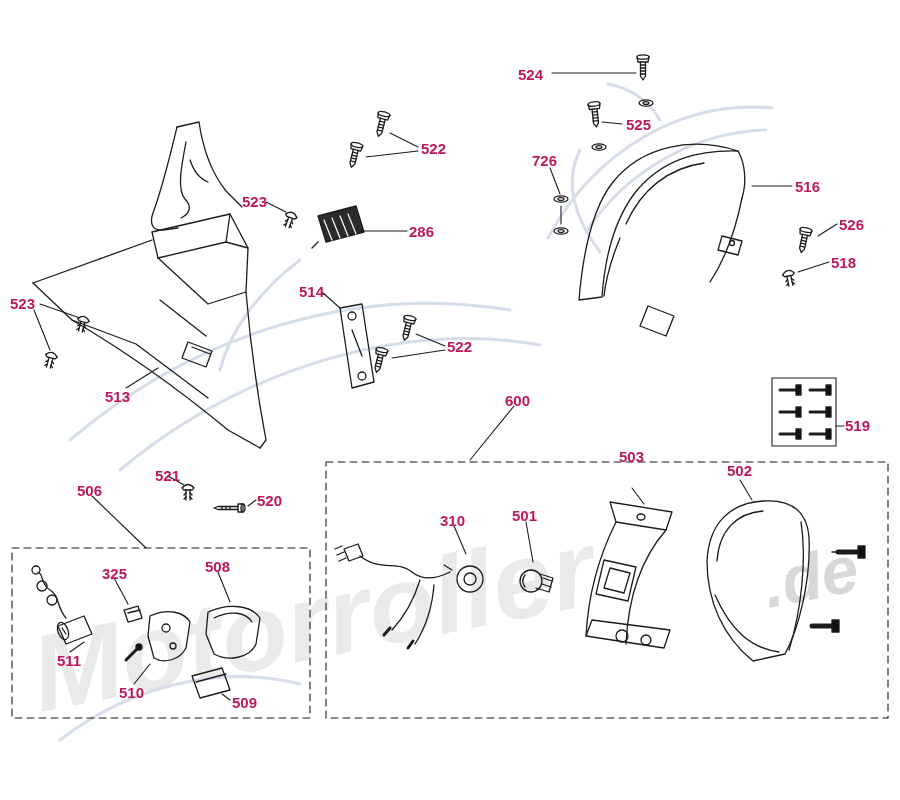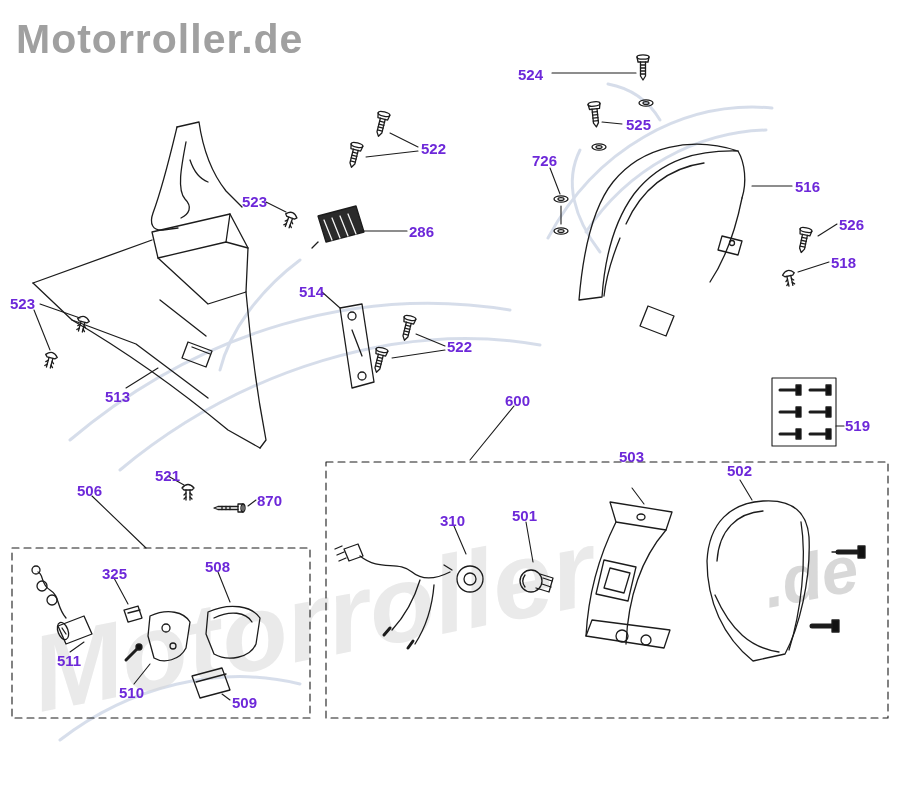--- a/index.html
+++ b/index.html
@@ -1,21 +1,21 @@
 <!DOCTYPE html>
 <html><head>
 <meta charset="utf-8">
 <style>
   html,body{margin:0;padding:0;background:#fff;}
   .stage{position:relative;width:900px;height:800px;background:#ffffff;overflow:hidden;
          font-family:"Liberation Sans",sans-serif;}
   .stage svg{position:absolute;left:0;top:0;}
   .logo{position:absolute;left:16px;top:16px;font-size:41px;font-weight:bold;
         color:#a0a0a0;letter-spacing:1px;white-space:nowrap;}
-  .part-label{position:absolute;font-size:15px;font-weight:600;color:#6d28d9;}
+  .part-label{position:absolute;font-size:15px;font-weight:600;color:#be185d;}
   .ln{stroke:#1c1c1c;fill:none;stroke-width:1.3;stroke-linecap:round;stroke-linejoin:round;}
   .thin{stroke-width:1.1;}
   .dash{stroke-dasharray:7 5;}
   .wm{stroke:#c6d0e2;fill:none;stroke-width:3;opacity:.7;stroke-linecap:round;}
   .wmtext{fill:#d9d9d9;opacity:.55;font-weight:bold;font-style:italic;
           font-family:"Liberation Sans",sans-serif;}
   .wmtext2{fill:#cfcfcf;opacity:.8;font-weight:bold;font-style:italic;
           font-family:"Liberation Sans",sans-serif;}
 </style>
 </head>
@@ -234,39 +234,38 @@
       <path d="M70,652 L84,642"></path>
       <path d="M134,684 L150,664"></path>
       <path d="M230,700 L222,694"></path>
       <path d="M454,526 L466,554"></path>
       <path d="M526,522 L533,562"></path>
       <path d="M632,488 L644,504"></path>
       <path d="M740,480 L752,500"></path>
     </g>
   </svg>
 
-  <div class="logo">Motorroller.de</div>
 
   <div class="part-label" style="left:518px;top:66px">524</div>
   <div class="part-label" style="left:626px;top:116px">525</div>
   <div class="part-label" style="left:421px;top:140px">522</div>
   <div class="part-label" style="left:532px;top:152px">726</div>
   <div class="part-label" style="left:795px;top:178px">516</div>
   <div class="part-label" style="left:242px;top:193px">523</div>
   <div class="part-label" style="left:409px;top:223px">286</div>
   <div class="part-label" style="left:839px;top:216px">526</div>
   <div class="part-label" style="left:831px;top:254px">518</div>
   <div class="part-label" style="left:10px;top:295px">523</div>
   <div class="part-label" style="left:299px;top:283px">514</div>
   <div class="part-label" style="left:447px;top:338px">522</div>
   <div class="part-label" style="left:105px;top:388px">513</div>
   <div class="part-label" style="left:505px;top:392px">600</div>
   <div class="part-label" style="left:845px;top:417px">519</div>
   <div class="part-label" style="left:155px;top:467px">521</div>
-  <div class="part-label" style="left:257px;top:492px">870</div>
+  <div class="part-label" style="left:257px;top:492px">520</div>
   <div class="part-label" style="left:77px;top:482px">506</div>
   <div class="part-label" style="left:440px;top:512px">310</div>
   <div class="part-label" style="left:512px;top:507px">501</div>
   <div class="part-label" style="left:619px;top:448px">503</div>
   <div class="part-label" style="left:727px;top:462px">502</div>
   <div class="part-label" style="left:102px;top:565px">325</div>
   <div class="part-label" style="left:205px;top:558px">508</div>
   <div class="part-label" style="left:57px;top:652px">511</div>
   <div class="part-label" style="left:119px;top:684px">510</div>
   <div class="part-label" style="left:232px;top:694px">509</div>

